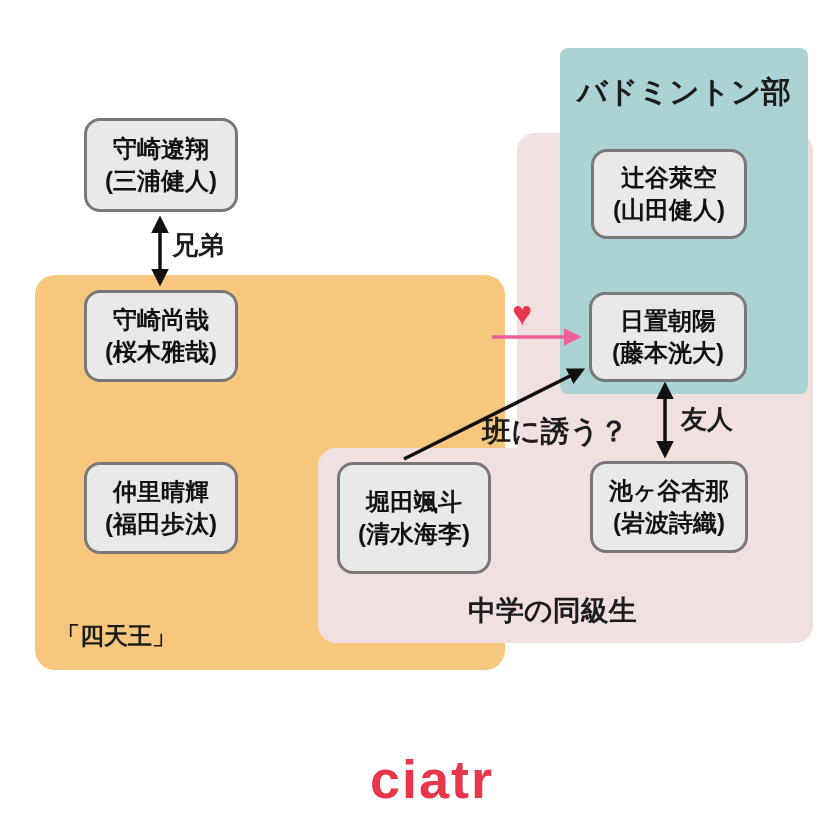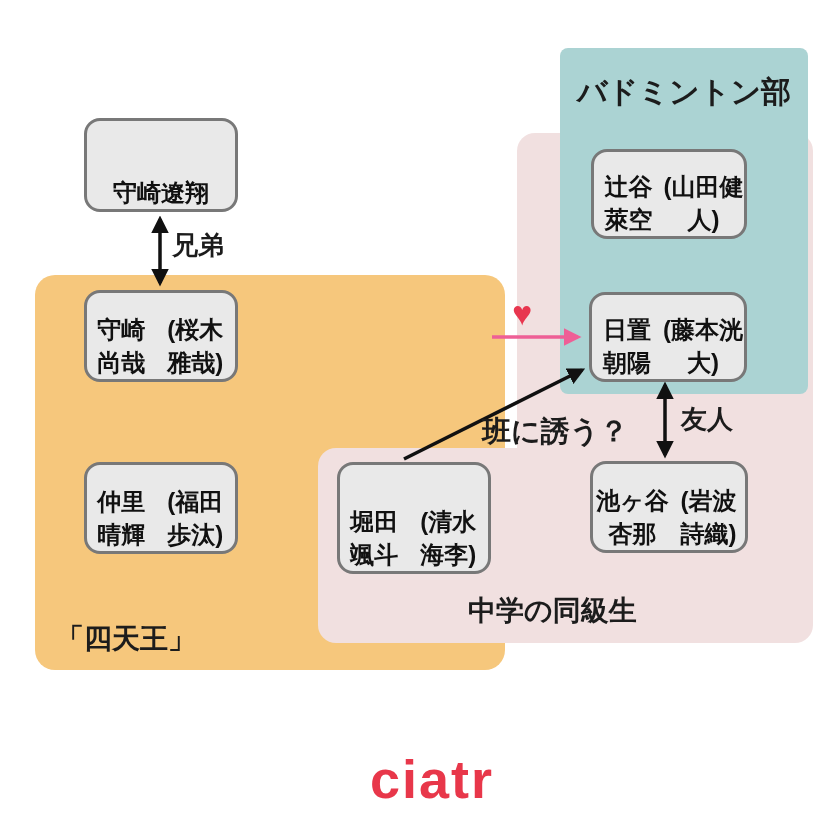--- a/index.html
+++ b/index.html
@@ -9,21 +9,21 @@
   }
   .region{position:absolute;}
   .region-pink{background:#f1e0e0;border-radius:18px;}
   .region-teal{background:#abd3d3;border-radius:8px;}
   .region-orange{background:#f6c77c;border-radius:20px;}
   .region-label{
     position:absolute;font-weight:700;color:#1c1c1c;white-space:nowrap;
   }
   .char-box{
     position:absolute;background:#e9e9e9;border:3px solid #787878;border-radius:16px;
-    display:flex;flex-direction:row;align-items:flex-end;justify-content:center;
+    display:flex;flex-direction:column;align-items:center;justify-content:center;
     font-weight:700;font-size:24px;line-height:1.35;color:#111;text-align:center;
     box-sizing:border-box;
   }
   .rel-label{position:absolute;font-weight:700;color:#1c1c1c;white-space:nowrap;}
   #arrow-layer{position:absolute;left:0;top:0;width:828px;height:828px;pointer-events:none;}
   .heart{position:absolute;font-size:34px;line-height:1;}
   .logo{
     position:absolute;left:0;right:0;top:748px;text-align:center;
     font-weight:700;font-size:54px;letter-spacing:2px;
   }
@@ -33,39 +33,40 @@
 
 <div id="canvas">
 
   <div class="region region-pink" style="left:517px;top:133px;width:296px;height:510px;"></div>
   <div class="region region-teal" style="left:560px;top:48px;width:248px;height:346px;"></div>
   <div class="region region-orange" style="left:35px;top:275px;width:470px;height:395px;"></div>
   <div class="region region-pink" style="left:318px;top:448px;width:372px;height:195px;"></div>
 
   <div class="region-label" style="left:560px;top:72px;width:248px;text-align:center;font-size:30px;">バドミントン部</div>
   <div class="region-label" style="left:468px;top:592px;font-size:28px;">中学の同級生</div>
-  <div class="region-label" style="left:56px;top:620px;font-size:28px;">「四天王」</div>
+  <div class="region-label" style="left:56px;top:620px;font-size:24px;">「四天王」</div>
 
   <svg id="arrow-layer" viewBox="0 0 828 828">
     <defs>
       <marker id="ah-black" viewBox="0 0 10 10" refX="8" refY="5" markerWidth="5" markerHeight="5" orient="auto-start-reverse">
         <path d="M0,0 L10,5 L0,10 z" fill="#111"></path>
       </marker>
       <marker id="ah-pink" viewBox="0 0 10 10" refX="8" refY="5" markerWidth="5" markerHeight="5" orient="auto-start-reverse">
         <path d="M0,0 L10,5 L0,10 z" fill="#ee5f96"></path>
       </marker>
     </defs>
     <line x1="160" y1="219" x2="160" y2="283" stroke="#111" stroke-width="3.5" marker-start="url(#ah-black)" marker-end="url(#ah-black)"></line>
     <line x1="492" y1="337" x2="578" y2="337" stroke="#ee5f96" stroke-width="3.5" marker-end="url(#ah-pink)"></line>
     <line x1="404" y1="459" x2="582" y2="370" stroke="#111" stroke-width="3.5" marker-end="url(#ah-black)"></line>
     <line x1="665" y1="385" x2="665" y2="455" stroke="#111" stroke-width="3.5" marker-start="url(#ah-black)" marker-end="url(#ah-black)"></line>
   </svg>
 
   <div class="char-box" style="left:84px;top:118px;width:154px;height:94px;">
     <div>守崎遼翔</div>
+    <div>(三浦健人)</div>
   </div>
 
   <div class="char-box" style="left:84px;top:290px;width:154px;height:92px;">
     <div>守崎尚哉</div>
     <div>(桜木雅哉)</div>
   </div>
 
   <div class="char-box" style="left:84px;top:462px;width:154px;height:92px;">
     <div>仲里晴輝</div>
     <div>(福田歩汰)</div>

